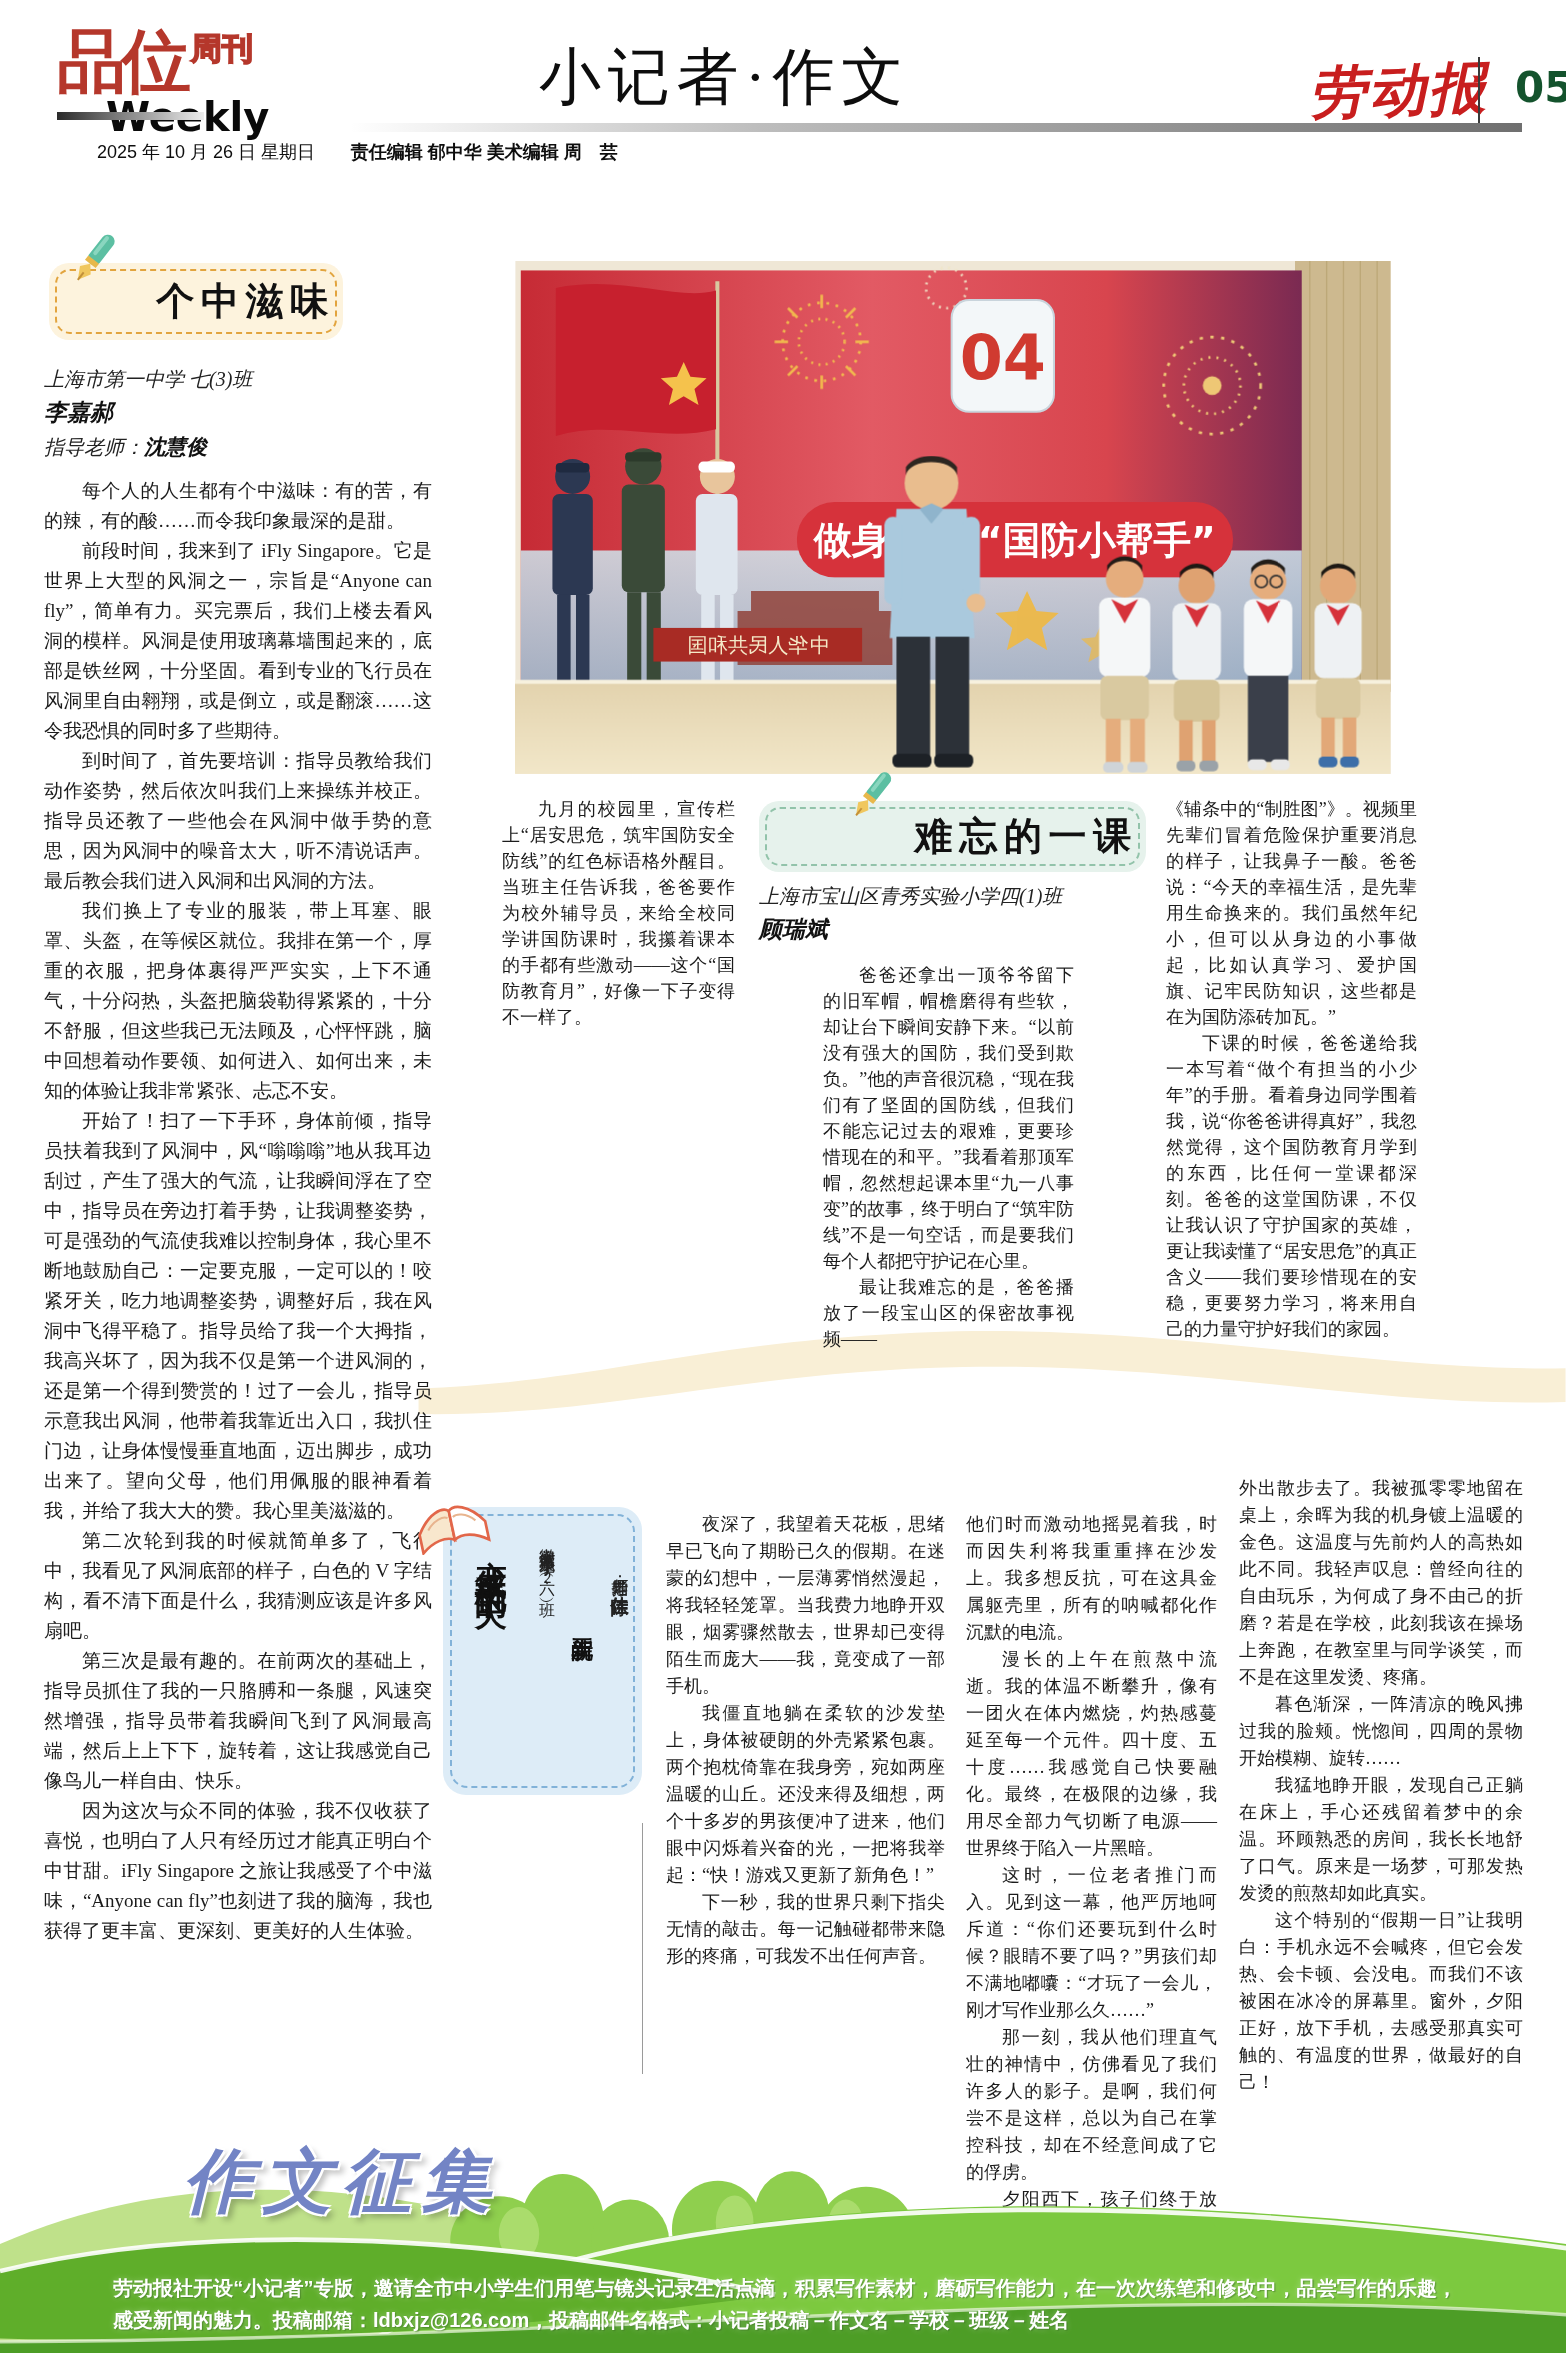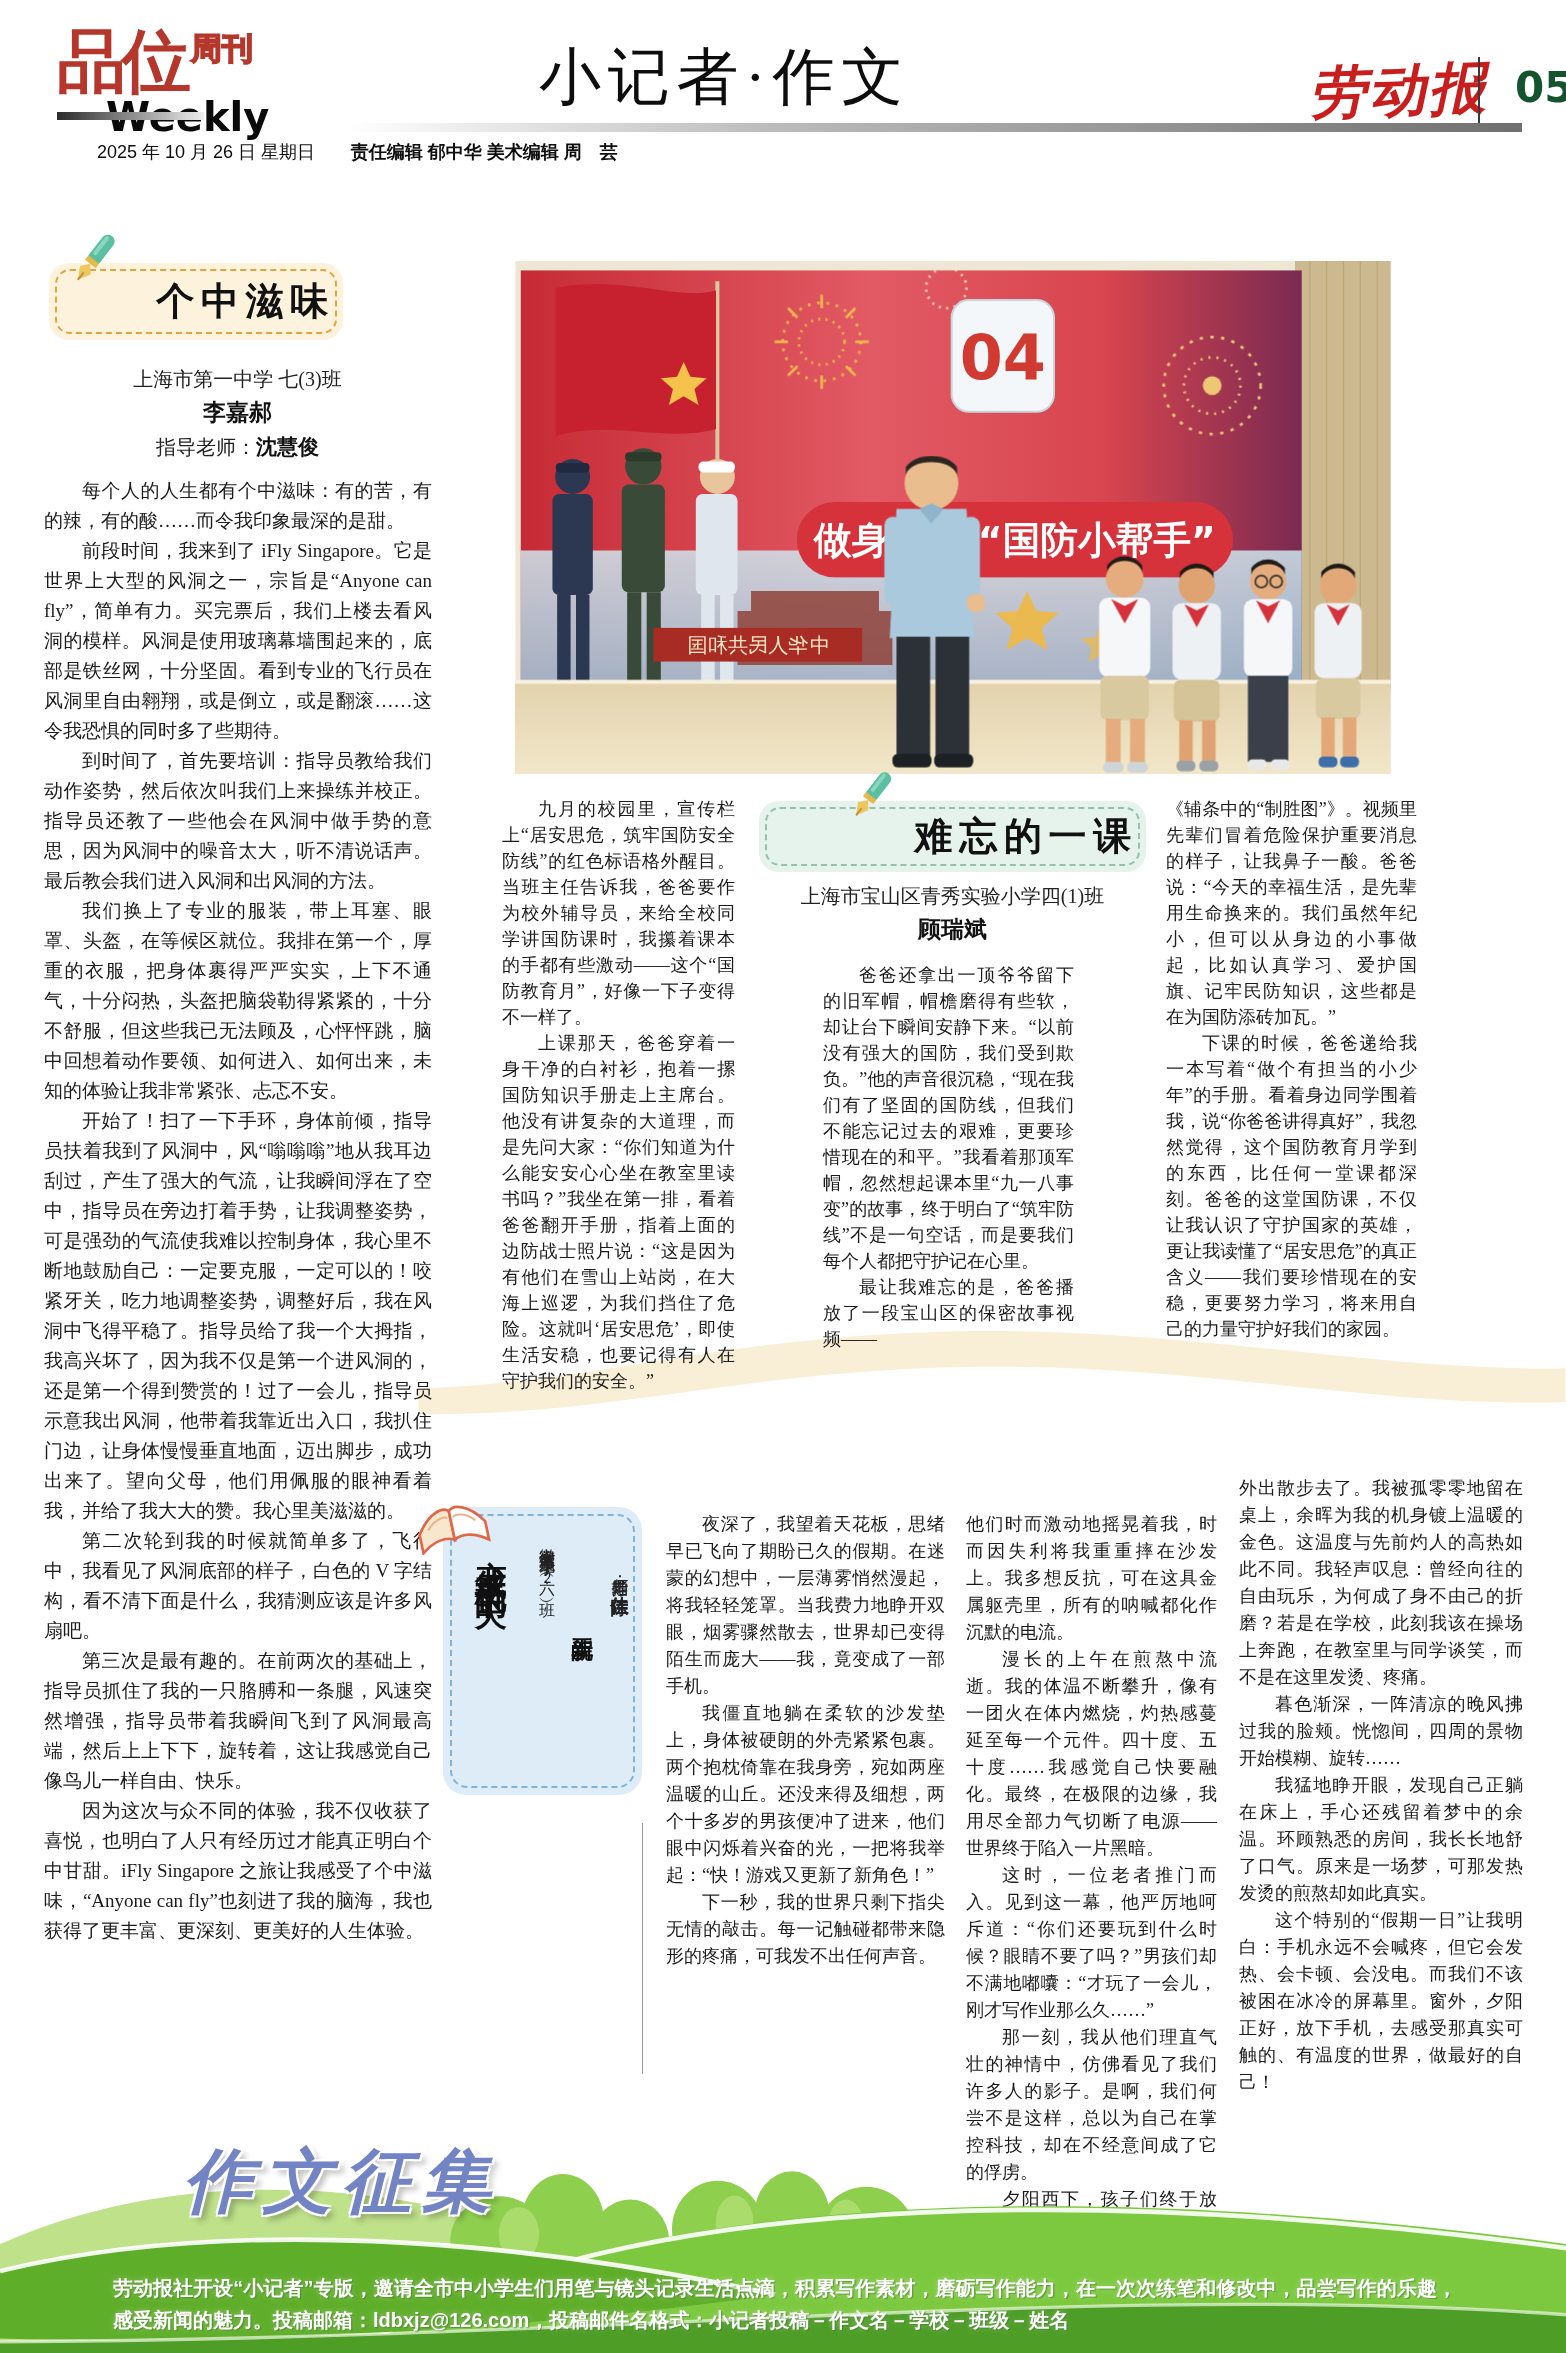--- a/index.html
+++ b/index.html
@@ -24,21 +24,21 @@
   .head-rule{height:8.8px;background:linear-gradient(to right,rgba(190,190,190,0),#bdbdbd 35%,#6f6f6f 100%);}
   
   .badge-outer{border-radius:20px;padding:6px;}
   .badge-inner{border-radius:15px;height:100%;display:flex;align-items:center;justify-content:flex-end;box-sizing:border-box;}
   .badge-title{font-family:"Liberation Sans","DejaVu Sans",sans-serif;font-weight:900;font-size:38px;letter-spacing:6.7px;color:#111;}
   .badge1 .badge-outer{background:#fdf3dd;}
   .badge1 .badge-inner{border:2px dashed #e2a43e;}
   .badge2 .badge-outer{background:#e6f2ec;}
   .badge2 .badge-inner{border:2px dashed #92c3aa;}
   
-  .byline{font-size:20px;color:#222;text-align:center;line-height:1.55;}
+  .byline{font-size:20px;color:#222;line-height:1.55;font-style:italic;}
   .byline .author{font-family:"Liberation Sans","DejaVu Sans",sans-serif;font-weight:900;font-size:23px;color:#111;}
   .byline .teacher-name{font-family:"Liberation Sans","DejaVu Sans",sans-serif;font-weight:900;font-size:21px;color:#111;}
   
   .body-col{text-align:justify;text-justify:inter-ideograph;color:#1b1b1b;}
   .body-col p{margin:0;text-indent:2em;}
   .lead-cont p:first-child{text-indent:0;}
   .col-a1{font-size:19px;line-height:30px;}
   .col-mid{font-size:18px;line-height:26px;}
   .col-bot{font-size:18px;line-height:27px;}
   
@@ -290,21 +290,20 @@
         <rect x="-25" y="664" width="20" height="64" fill="#e2a878"></rect>
           <rect x="7" y="664" width="20" height="64" fill="#e2a878"></rect>
         <rect x="-29" y="722" width="28" height="16" rx="7" fill="#3d6ea8"></rect>
           <rect x="3" y="722" width="28" height="16" rx="7" fill="#3d6ea8"></rect>
       </g>
     </g>
   </svg>
 
   <div class="abs body-col col-mid" style="left:502px;top:796px;width:233px;height:640px;">
       <p>九月的校园里，宣传栏上“居安思危，筑牢国防安全防线”的红色标语格外醒目。当班主任告诉我，爸爸要作为校外辅导员，来给全校同学讲国防课时，我攥着课本的手都有些激动——这个“国防教育月”，好像一下子变得不一样了。</p>
-      <p>上课那天，爸爸穿着一身干净的白衬衫，抱着一摞国防知识手册走上主席台。他没有讲复杂的大道理，而是先问大家：“你们知道为什么能安安心心坐在教室里读书吗？”我坐在第一排，看着爸爸翻开手册，指着上面的边防战士照片说：“这是因为有他们在雪山上站岗，在大海上巡逻，为我们挡住了危险。这就叫‘居安思危’，即使生活安稳，也要记得有人在守护我们的安全。”</p>
     </div>
 
   <div class="abs badge2" style="left:759px;top:801px;width:387px;height:71px;">
     <div class="badge-outer" style="height:100%;box-sizing:border-box;">
       <div class="badge-inner">
         <span class="badge-title">难忘的一课</span>
       </div>
     </div>
   </div>
   <svg class="abs" style="left:841px;top:764px;" width="62" height="62" viewBox="0 0 96 96">

